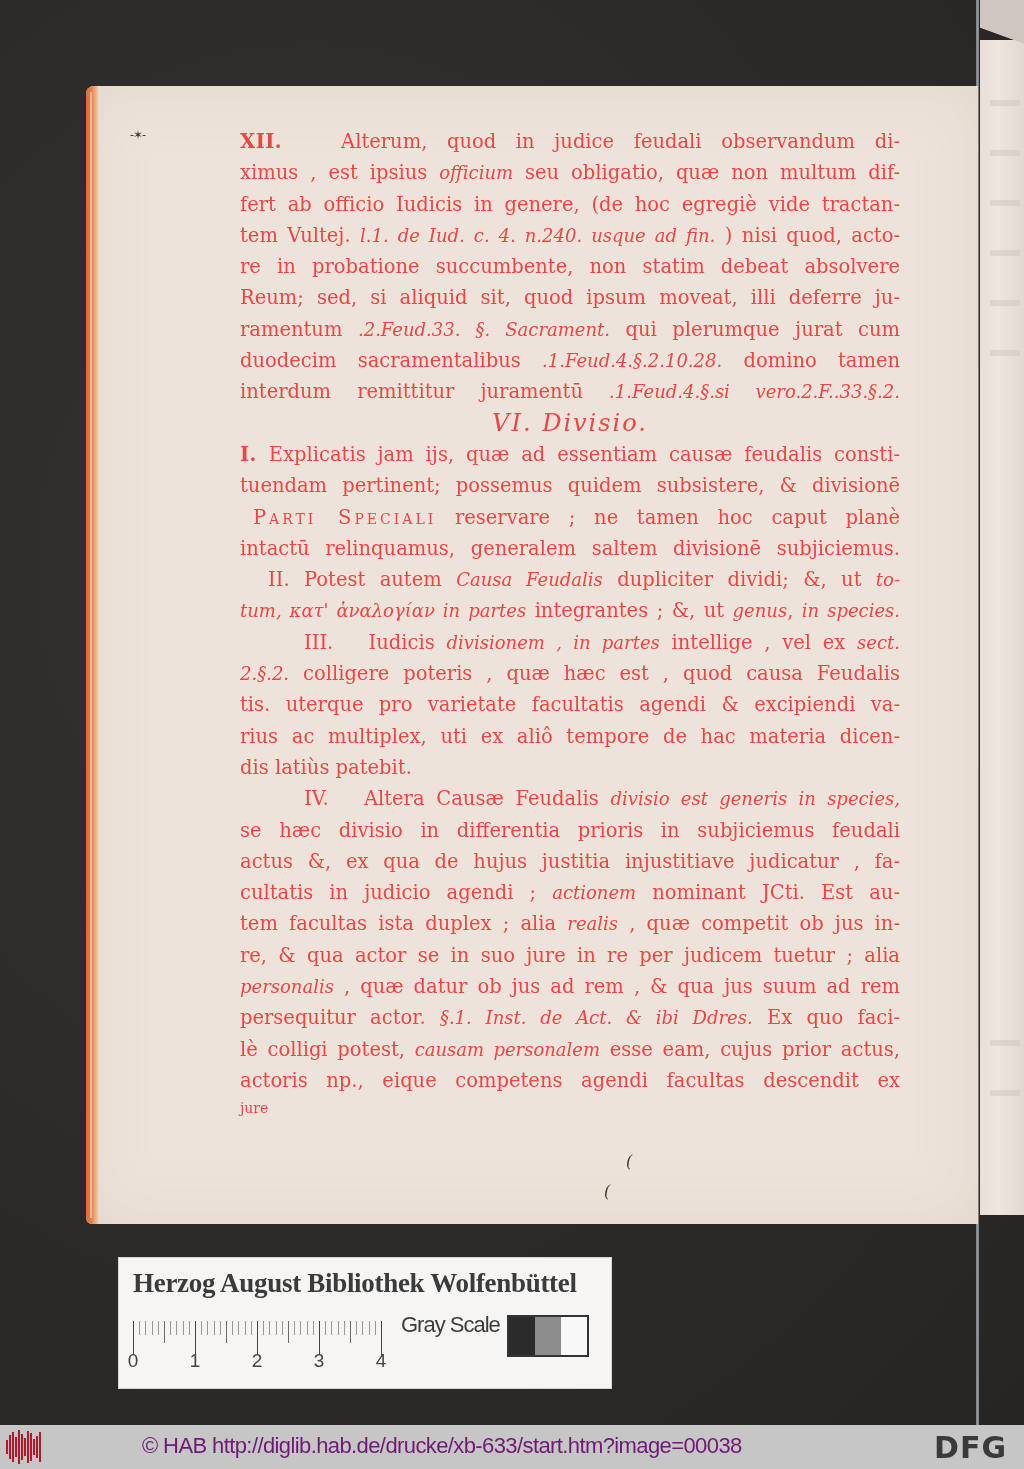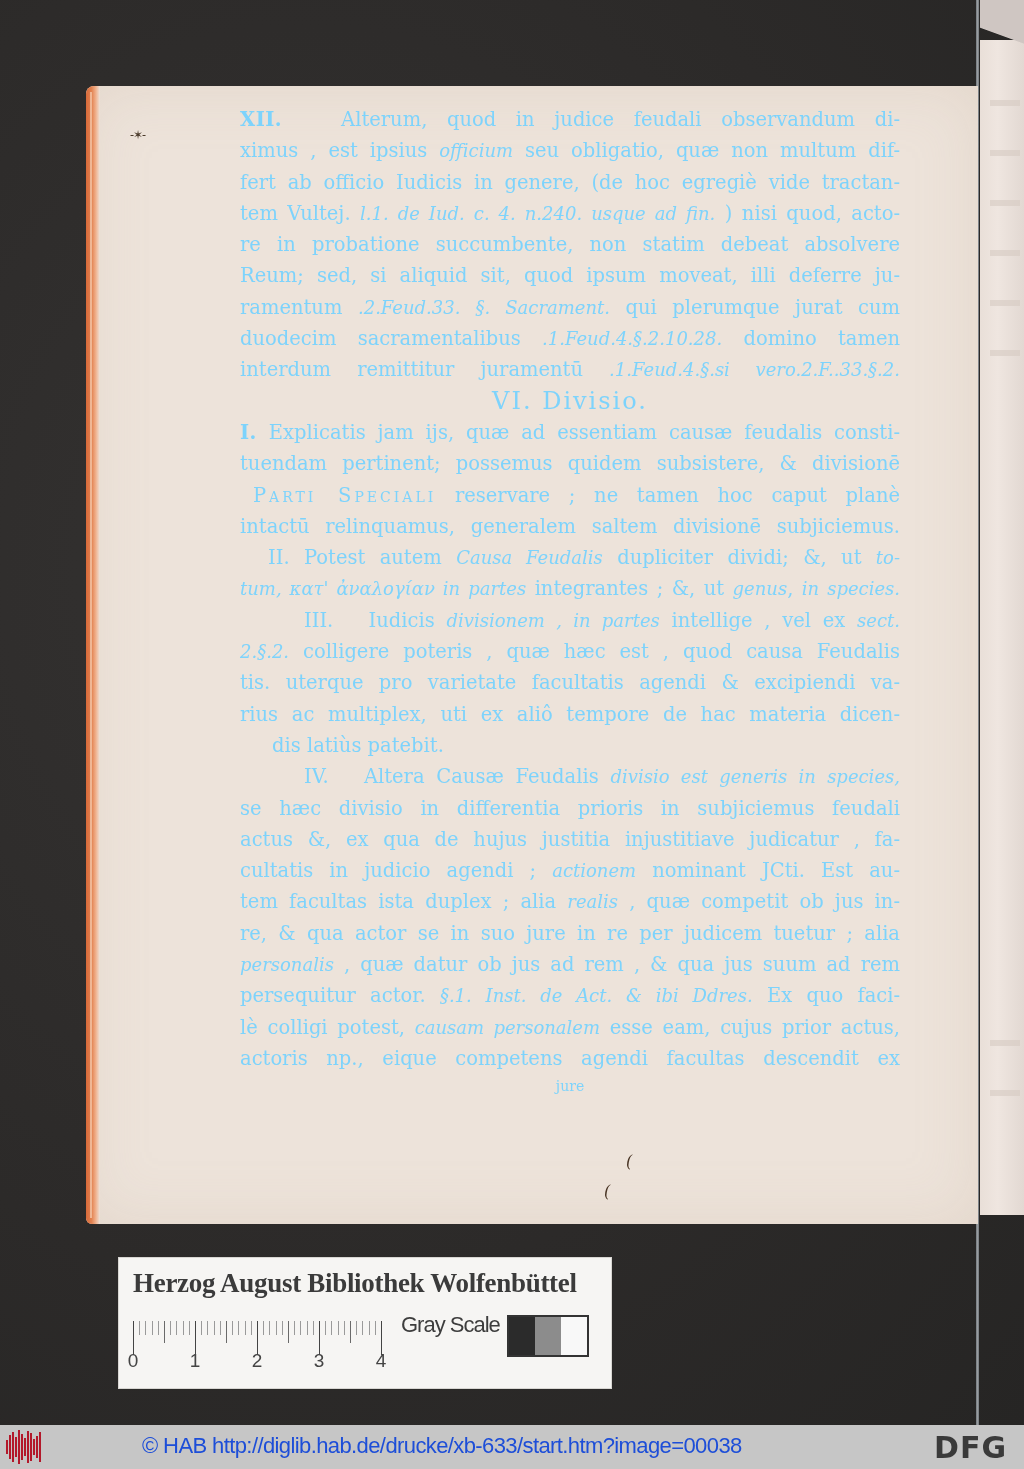--- a/index.html
+++ b/index.html
@@ -45,38 +45,38 @@
   }
   .page-edge::after {
     content:""; position:absolute; left:4px; top:6px; width:2px; height:1126px;
     background:#f4c4a6; opacity:.8;
   }
   .catch-mark {
     position:absolute; left:130px; top:128px; font-size:12px; color:#4a3a2a;
     letter-spacing:-1px;
   }
   .text {
-    position:absolute; left:240px; top:104px; width:660px;
-    color:#7dd3fc;
+    position:absolute; left:240px; top:126px; width:660px;
+    color:#ef4444;
     font-family:"DejaVu Serif", serif;
     font-size:19.5px;
   }
   .line {
     height:31.3px; line-height:31.3px; white-space:nowrap;
     text-align:justify; text-align-last:justify;
   }
-  .line.last { text-align-last:left;margin-left:32px; }
+  .line.last { text-align-last:left; }
   .line.center { text-align:center; text-align-last:center; }
   .line.indent1 { padding-left:28px; }
   .line.indent2 { padding-left:64px; }
   .num { font-weight:bold; letter-spacing:.5px; }
   i { font-style:italic; font-size:18px; }
-  .heading { font-size:24px; letter-spacing:2px; }
+  .heading { font-style:italic; font-size:24px; letter-spacing:2px; }
   .sc { font-variant:small-caps; letter-spacing:3px;margin-left:13px; }
-  .catchword-line { height:24px; line-height:24px; text-align:center; font-size:14px; }
+  .catchword-line { height:24px; line-height:24px; text-align:left; font-size:14px; }
   .specks span { position:absolute; color:#4a3626; font-size:16px; font-style:italic; }
 
   
   .hab-card {
     position:absolute; left:118px; top:1257px; width:492px; height:130px;
     background:#f6f5f3;
     border:1px solid #d8d6d2;
   }
   .hab-title {
     position:absolute; left:14px; top:10px;
@@ -109,21 +109,21 @@
     background:#c6c6c6;
     display:flex; align-items:center;
   }
   .hab-logo {
     position:absolute; left:6px; top:5px; width:38px; height:34px;
     display:flex; gap:1px; align-items:center;
   }
   .hab-logo span { width:2px; background:#b3182a; display:block; }
   .footer-text {
     position:absolute; left:142px; top:8px;
-    font-family:"Liberation Sans", sans-serif; font-size:22px; color:#1d4ed8;
+    font-family:"Liberation Sans", sans-serif; font-size:22px; color:#701a75;
     letter-spacing:-0.6px; white-space:nowrap;
   }
   .dfg-logo {
     position:absolute; left:934px; top:5px;
     font-family:"DejaVu Sans", sans-serif; font-weight:bold; font-size:30px;
     color:#3a3a3a; letter-spacing:1px;
   }
 </style>
 </head>
 <body>

